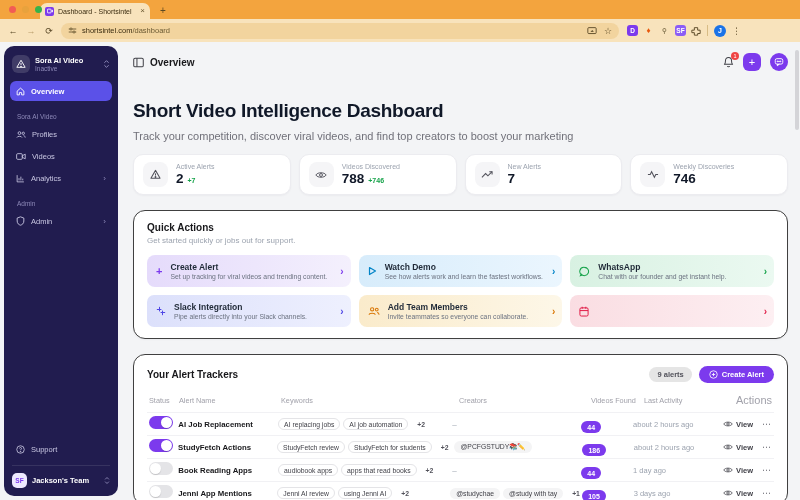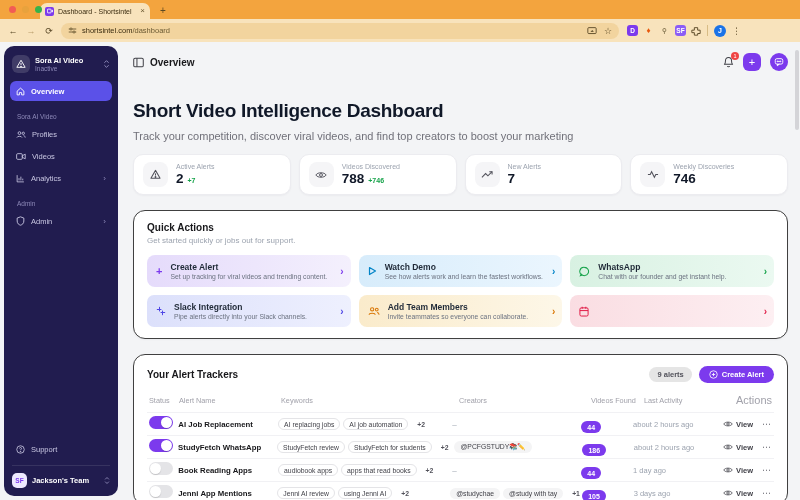--- a/index.html
+++ b/index.html
@@ -479,21 +479,21 @@
                 <circle cx="7" cy="5" r="1.7"></circle>
               </svg>
               <span>View</span>
             </span>
           <span class="dots">⋯</span>
         </div>
       </div>
 
       <div class="trow">
         <div class="c-status"><span class="toggle on" style="display:inline-block"><span class="knob" style="display:block"></span></span></div>
-        <div class="c-name">StudyFetch WhatsApp</div>
+        <div class="c-name">StudyFetch Actions</div>
         <div class="c-kw">
           <span class="chip">StudyFetch review</span>
           <span class="chip">StudyFetch for students</span>
           <span class="chip chip-more">+2</span>
         </div>
         <div class="c-cre">
             <span class="cchip">@PCFGSTUDY📚✏️</span>
           </div>
         <div class="c-vf"><span class="vbadge">186</span></div>
         <div class="c-la">about 2 hours ago</div>

